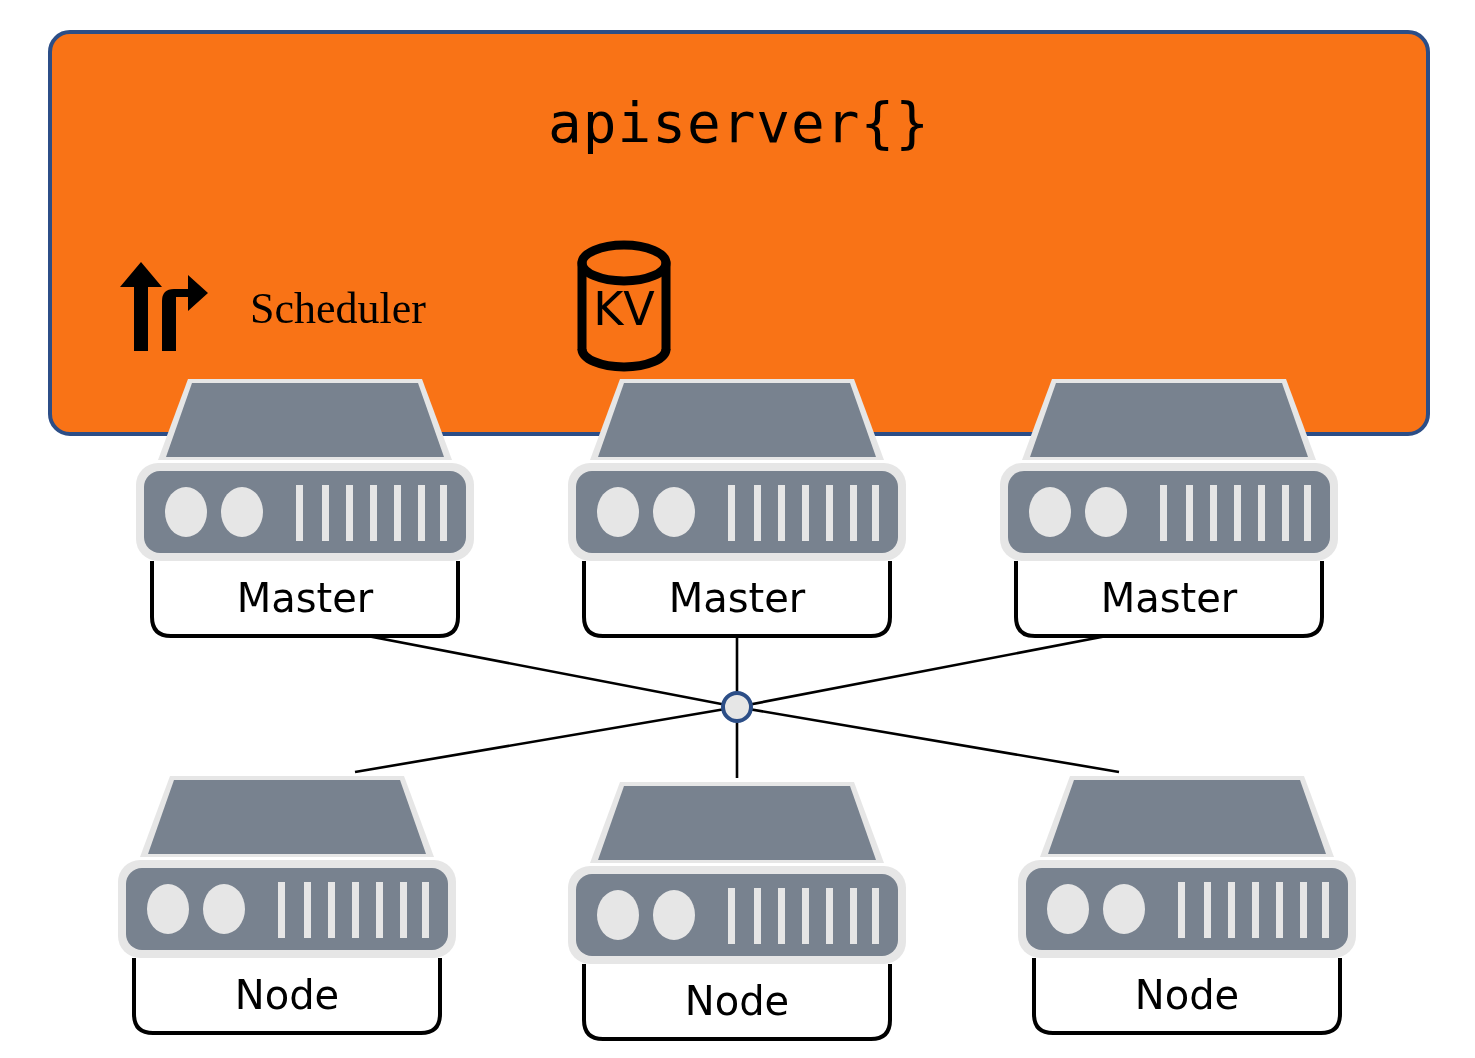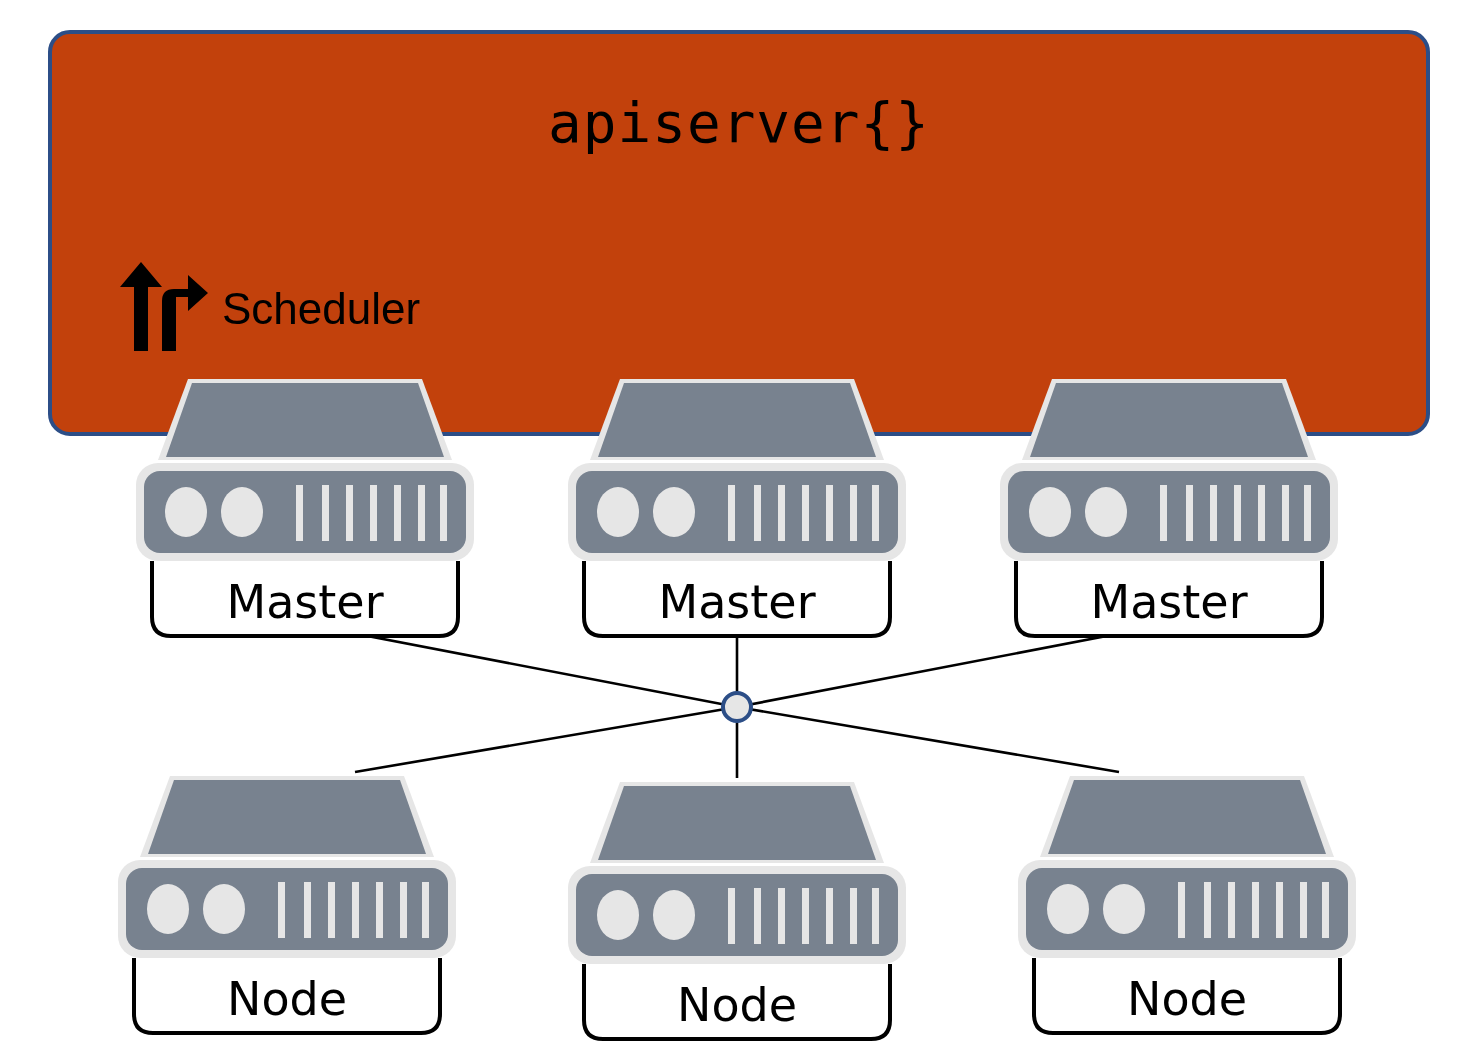--- a/index.html
+++ b/index.html
@@ -26,21 +26,21 @@
     height: 1058px;
     pointer-events: none;
   }
   
   .control-plane {
     position: absolute;
     left: 48px;
     top: 30px;
     width: 1382px;
     height: 406px;
-    background: #c2410c;
+    background: #f97316;
     border: 4px solid #2c4e87;
     border-radius: 22px;
     box-sizing: border-box;
   }
   .cp-title {
     position: absolute;
     left: 0;
     top: 56px;
     width: 100%;
     text-align: center;
@@ -56,45 +56,46 @@
     width: 100%;
     height: 150px;
   }
   .component {
     position: absolute;
     display: flex;
     align-items: center;
     gap: 14px;
   }
   .component-label {
-    font-family: Liberation Sans, sans-serif;
+    font-family: Liberation Serif, serif;
     font-size: 44px;
     line-height: 48px;
     color: #000000;
     white-space: pre-line;
+    margin-left: 28px;
   }
   .comp-scheduler { left: 60px; top: 20px; }
   .comp-store     { left: 524px; top: 0px; }
   .comp-controllers { left: 930px; top: 18px; }
 
   
   .server {
     position: absolute;
     width: 350px;
     height: 246px;
   }
   .server-svg { display: block; }
   .server-name {
     position: absolute;
     left: 0;
     top: 0;
     width: 100%;
     text-align: center;
     font-family: "DejaVu Sans", sans-serif;
-    font-size: 46px;
+    font-size: 40px;
     color: #000000;
   }
   .name-plate {
     position: absolute;
     left: 19px;
     top: 186px;
     width: 312px;
     height: 78px;
   }
 </style>
@@ -126,20 +127,29 @@
 
             <path d="M22 92 L22 28 L8 28 L29 3 L50 28 L36 28 L36 92 Z" fill="#000000"></path>
 
             <path d="M50 92 L50 42 Q50 30 62 30 L76 30 L76 16 L96 34 L76 52 L76 38 L64 38 L64 92 Z" fill="#000000"></path>
           </svg>
         </span>
         <span class="component-label">Scheduler</span>
       </div>
 
       <div class="component comp-store">
+        <span>
+          <svg width="96" height="134" viewBox="0 0 96 134" xmlns="http://www.w3.org/2000/svg">
+            <path d="M6 24 L6 110" stroke="#000000" stroke-width="9" fill="none" stroke-linecap="round"></path>
+            <path d="M90 24 L90 110" stroke="#000000" stroke-width="9" fill="none" stroke-linecap="round"></path>
+            <ellipse cx="48" cy="24" rx="42" ry="18" fill="none" stroke="#000000" stroke-width="9"></ellipse>
+            <path d="M6 110 A42 18 0 0 0 90 110" fill="none" stroke="#000000" stroke-width="9"></path>
+            <text x="48" y="86" text-anchor="middle" font-family="DejaVu Sans, sans-serif" font-size="46" fill="#000000">KV</text>
+          </svg>
+        </span>
       </div>
 
 
     </div>
   </div>
 
   <div class="server" style="left:130px; top:375px;">
     <svg class="server-svg" width="350" height="246" viewBox="0 0 350 246" xmlns="http://www.w3.org/2000/svg">
       <polygon points="58,4 292,4 322,85 28,85" fill="#e6e6e6"></polygon>
       <polygon points="62,8 288,8 314,82 36,82" fill="#78828f"></polygon>

